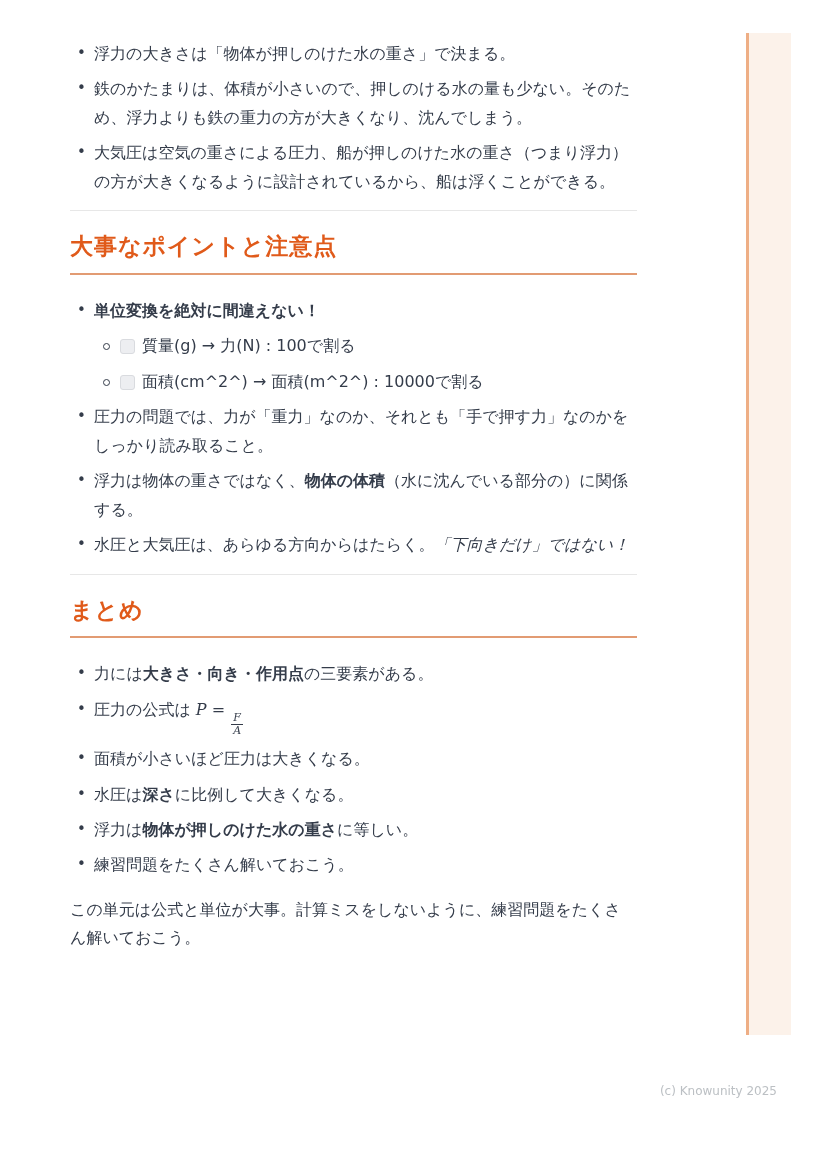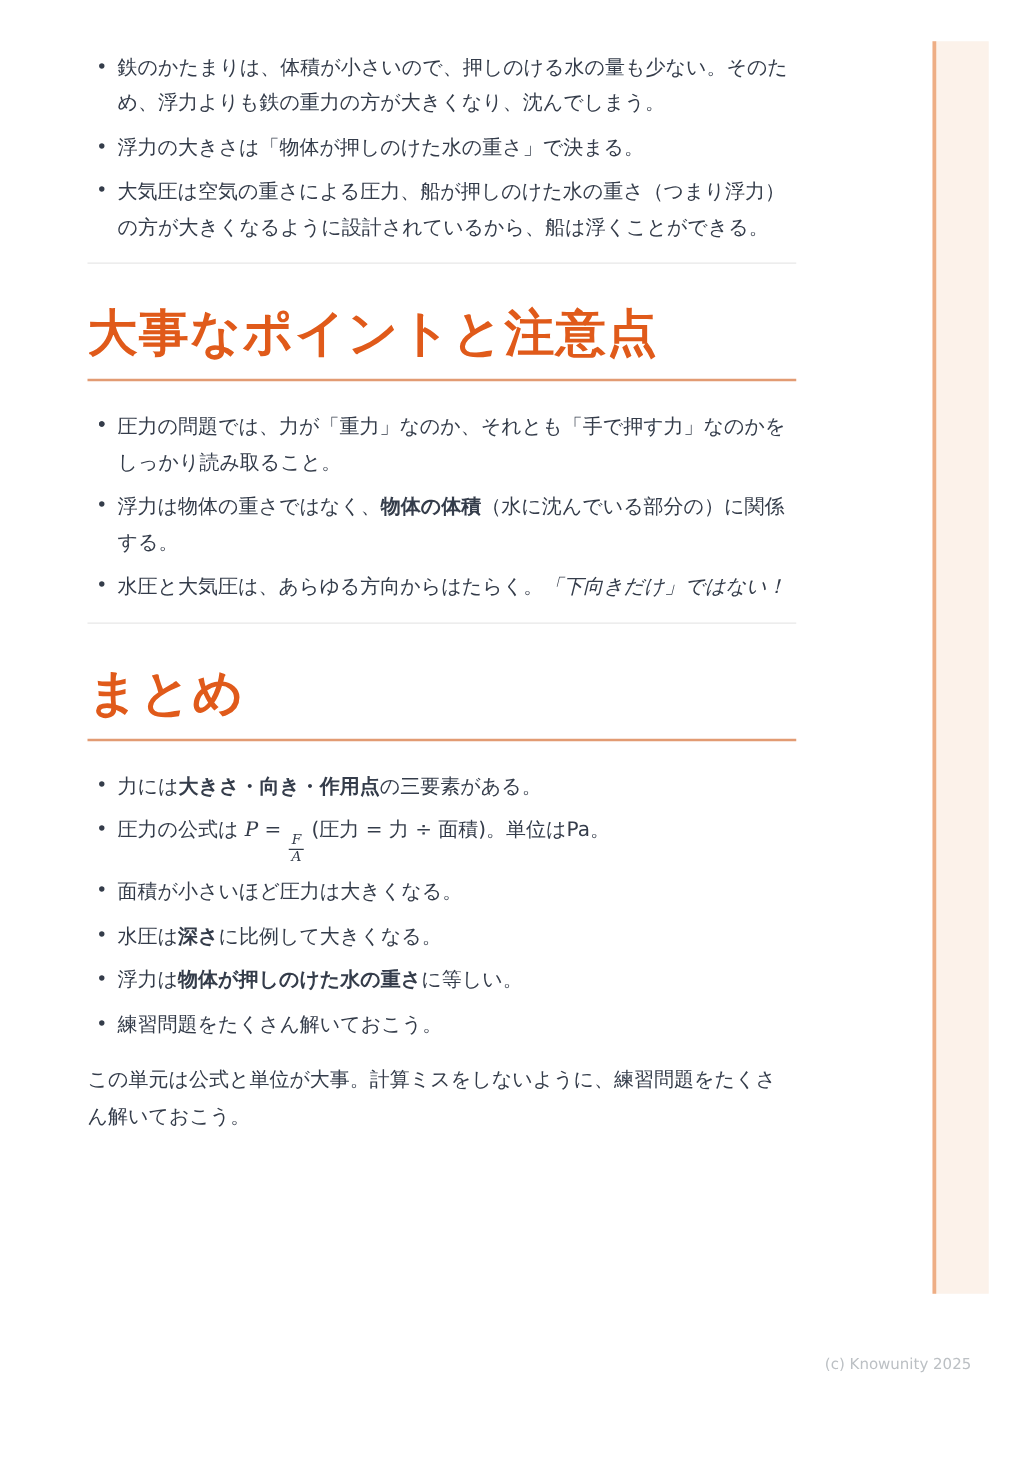--- a/index.html
+++ b/index.html
@@ -49,23 +49,23 @@
     font-size: 15px;
   }
 
   .divider {
     border: none;
     border-top: 1px solid #e7e7e7;
     margin: 14px 0 0 0;
   }
 
   h2.section-heading {
-    margin: 32px 0 0 0;
+    margin: 22px 0 0 0;
     padding-bottom: 12px;
-    font-size: 40px;
+    font-size: 23px;
     line-height: 1.2;
     font-weight: bold;
     color: #e05a1a;
     border-bottom: 2px solid #e29b73;
     letter-spacing: 1px;
   }
 
   .section-list { margin-top: 22px; }
 
   .sub-list { margin: 7px 0 6px 0; }
@@ -125,47 +125,58 @@
   }
 </style>
 </head>
 <body>
 
 <div class="side-bar"></div>
 
 <div class="content">
 
   <ul class="bullets">
+    <li><span>浮力の大きさは「物体が押しのけた水の重さ」で決まる。</span></li>
     <li><span>鉄のかたまりは、体積が小さいので、押しのける水の量も少ない。そのため、浮力よりも鉄の重力の方が大きくなり、沈んでしまう。</span></li>
-    <li><span>浮力の大きさは「物体が押しのけた水の重さ」で決まる。</span></li>
     <li><span>大気圧は空気の重さによる圧力、船が押しのけた水の重さ（つまり浮力）の方が大きくなるように設計されているから、船は浮くことができる。</span></li>
   </ul>
 
   <hr class="divider">
 
   <h2 class="section-heading">大事なポイントと注意点</h2>
 
   <ul class="bullets section-list">
     <li>
+      <span><span class="b">単位変換を絶対に間違えない！</span></span>
+      <ul class="sub-list">
+        <li>
+          <span class="checkbox"></span>
+          <span>質量(g) → 力(N) : 100で割る</span>
+        </li>
+        <li>
+          <span class="checkbox"></span>
+          <span>面積(cm^2^) → 面積(m^2^) : 10000で割る</span>
+        </li>
+      </ul>
     </li>
     <li><span>圧力の問題では、力が「重力」なのか、それとも「手で押す力」なのかをしっかり読み取ること。</span></li>
     <li><span>浮力は物体の重さではなく、</span><span class="b">物体の体積</span><span>（水に沈んでいる部分の）に関係する。</span></li>
     <li><span>水圧と大気圧は、あらゆる方向からはたらく。</span><span class="i">「下向きだけ」ではない！</span></li>
   </ul>
 
   <hr class="divider">
 
   <h2 class="section-heading">まとめ</h2>
 
   <ul class="bullets section-list">
     <li><span>力には</span><span class="b">大きさ・向き・作用点</span><span>の三要素がある。</span></li>
     <li><span>圧力の公式は </span><span class="math">P = </span><span class="frac">
           <span class="num">F</span>
           <span class="den">A</span>
-        </span><span> (圧力 = 力 ÷ 面積)。単位はPa。</span></li>
+        </span></li>
     <li><span>面積が小さいほど圧力は大きくなる。</span></li>
     <li><span>水圧は</span><span class="b">深さ</span><span>に比例して大きくなる。</span></li>
     <li><span>浮力は</span><span class="b">物体が押しのけた水の重さ</span><span>に等しい。</span></li>
     <li><span>練習問題をたくさん解いておこう。</span></li>
   </ul>
 
   <p class="closing">この単元は公式と単位が大事。計算ミスをしないように、練習問題をたくさん解いておこう。</p>
 
 </div>
 

